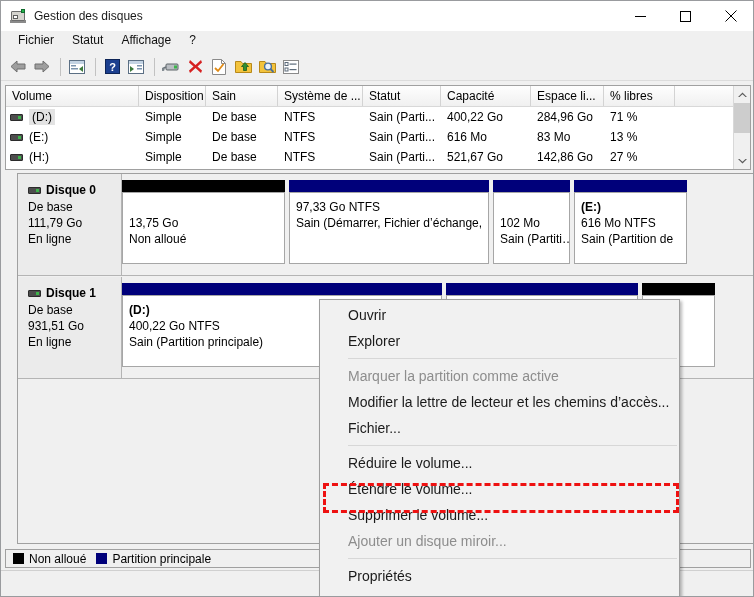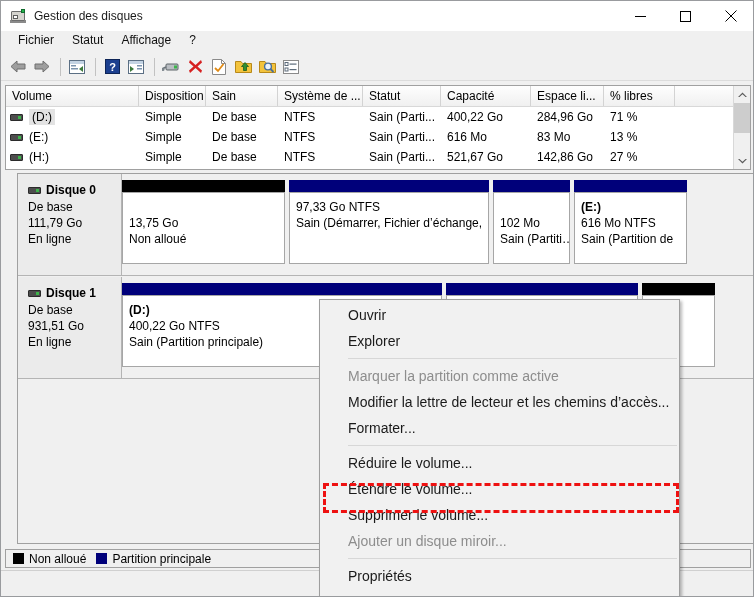--- a/index.html
+++ b/index.html
@@ -537,21 +537,21 @@
         </div>
       </div>
     </div>
 
   <div id="ctxmenu">
       <div class="mi">Ouvrir</div>
       <div class="mi">Explorer</div>
       <div class="msep"></div>
       <div class="mi disabled">Marquer la partition comme active</div>
       <div class="mi">Modifier la lettre de lecteur et les chemins d’accès...</div>
-      <div class="mi">Formater...</div>
+      <div class="mi">Fichier...</div>
       <div class="msep"></div>
       <div class="mi">Réduire le volume...</div>
       <div class="mi">Étendre le volume...</div>
       <div class="mi">Supprimer le volume...</div>
       <div class="mi disabled">Ajouter un disque miroir...</div>
       <div class="msep"></div>
       <div class="mi">Propriétés</div>
       <div class="mi">Aide</div>
     </div>
   <div id="hl-box" style="border-color: rgb(238, 17, 17);"></div>

